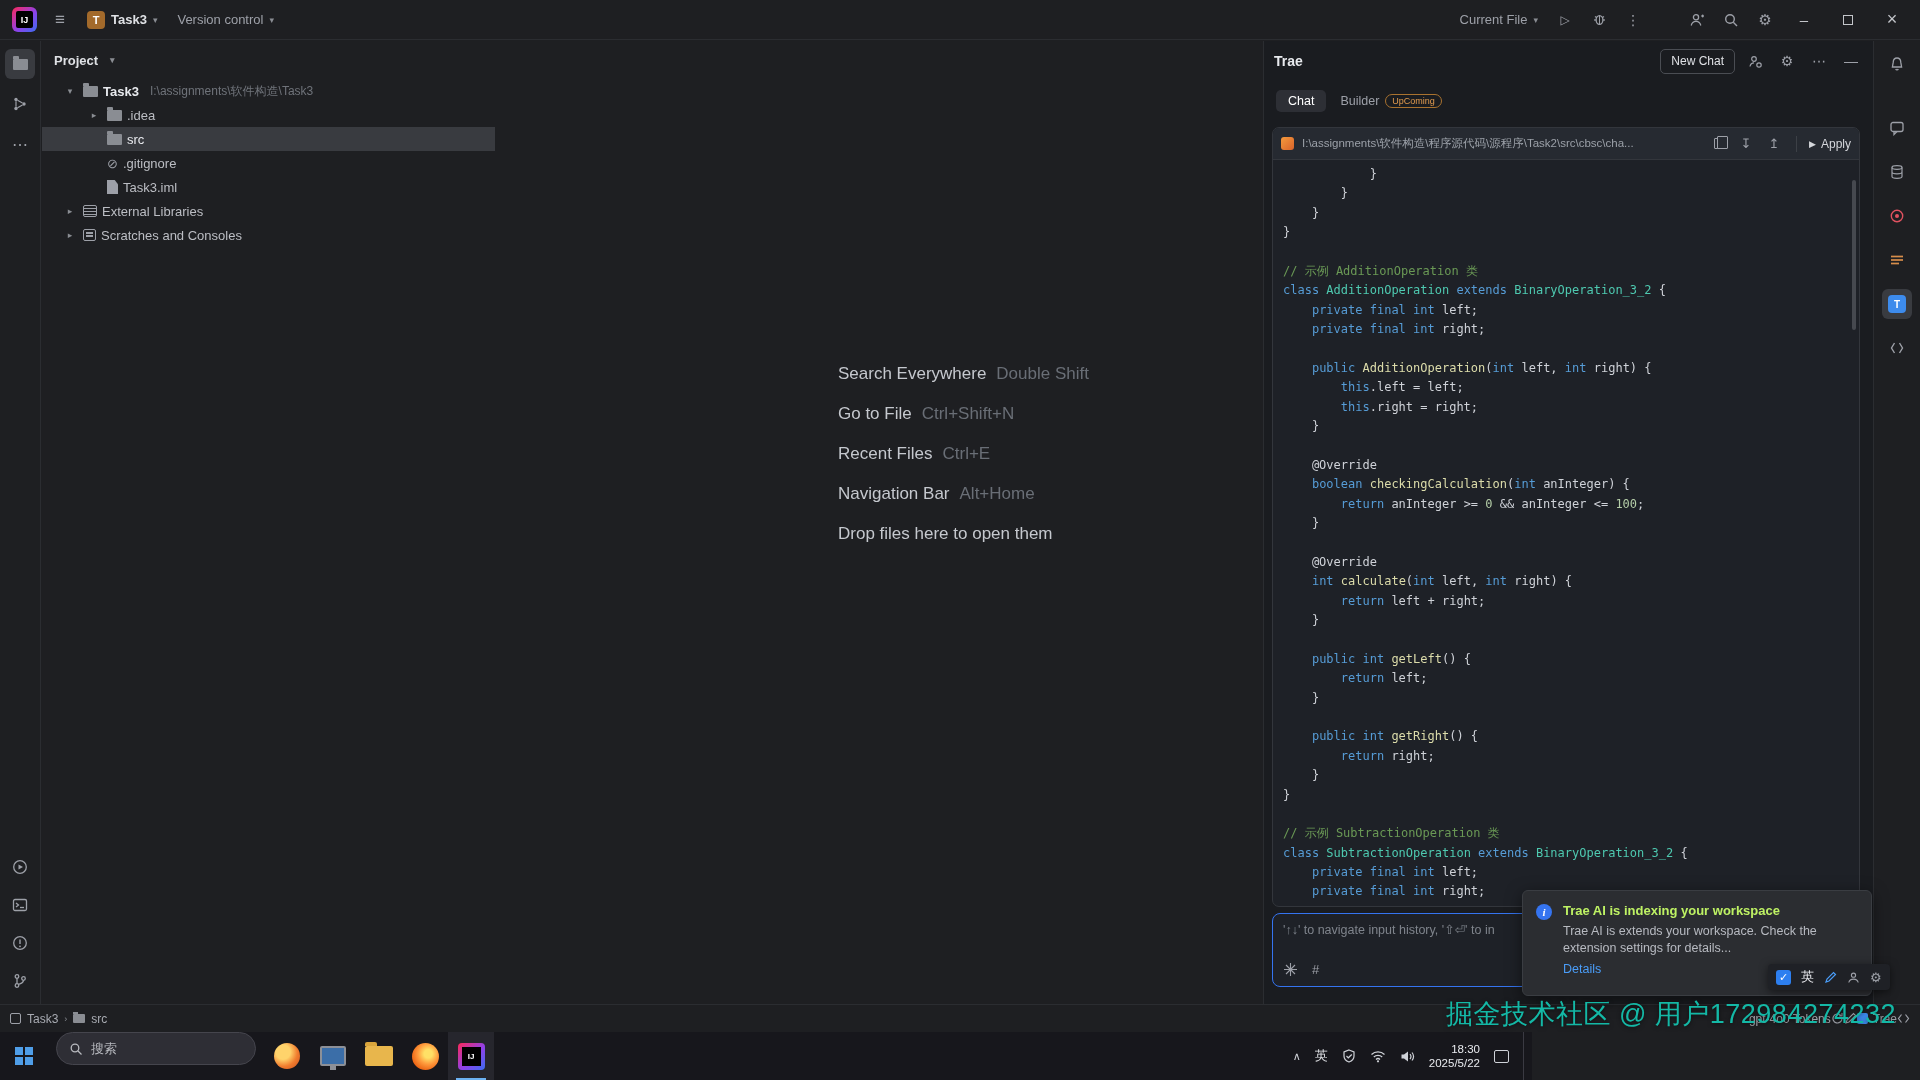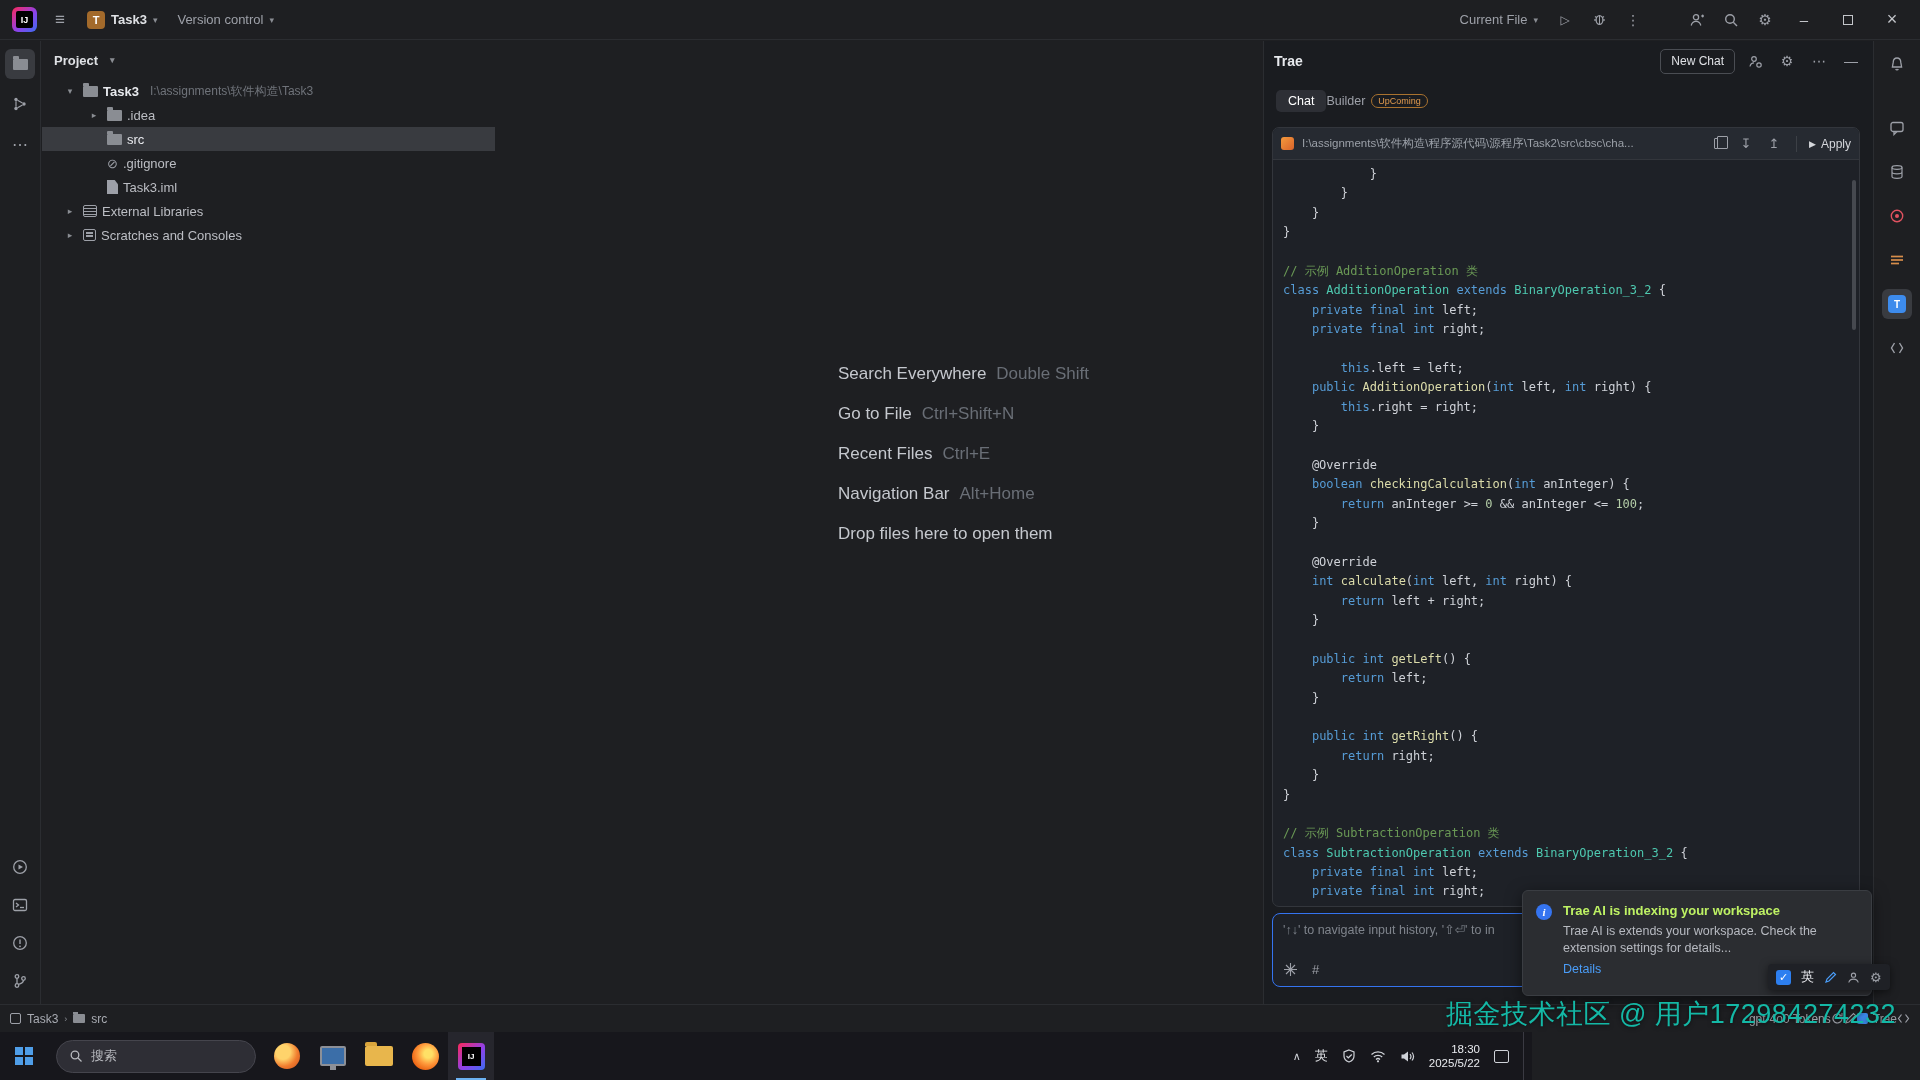--- a/index.html
+++ b/index.html
@@ -49,21 +49,21 @@
   .hints{position:absolute;left:342px;top:322px}
   .hint-row{display:flex;gap:10px;font-size:17px;margin-bottom:18px;line-height:22px}
   .hint-label{color:#c5c8ce}
   .hint-sc{color:#696e76}
 
   
   .trae{position:absolute;left:1263px;top:41px;width:610px;height:963px;background:#1a1c20;border-left:1px solid #2b2d31}
   .trae-header{height:40px;display:flex;align-items:center;padding:0 10px;gap:8px}
   .trae-title{font-size:14px;font-weight:bold;color:#e8eaee}
   .btn-newchat{height:25px;padding:0 10px;border:1px solid #4a4d53;border-radius:5px;color:#dfe1e5;font-size:12px;display:flex;align-items:center;background:transparent}
-  .trae-tabs{height:40px;display:flex;align-items:center;padding:0 12px}
+  .trae-tabs{height:40px;display:flex;align-items:center;gap:14px;padding:0 12px}
   .tab-chat{background:#2d2f35;color:#fff;font-size:12.5px;padding:4px 12px;border-radius:5px}
   .tab-builder{color:#9da0a8;font-size:12.5px;display:flex;align-items:center;gap:6px}
   .badge-upcoming{font-size:9px;color:#e09a4e;border:1px solid #a9722f;border-radius:8px;padding:1px 6px}
   .code-card{position:absolute;left:8px;top:86px;width:588px;height:780px;background:#1e2127;border:1px solid #33363c;border-radius:7px;overflow:hidden}
   .cc-header{height:32px;background:#262a31;display:flex;align-items:center;gap:8px;padding:0 8px;border-bottom:1px solid #33363c}
   .java-icn{width:13px;height:13px;border-radius:3px;background:linear-gradient(135deg,#f59a3c,#d9632b);flex:none}
   .cc-path{font-size:11.5px;color:#9ba0a8;white-space:nowrap;overflow:hidden;max-width:400px}
   .cc-ibtn{width:20px;height:20px;display:flex;align-items:center;justify-content:center;color:#9da0a8;font-size:13px;flex:none}
   .icn-copy{position:relative;width:9px;height:11px;border:1px solid #9da0a8;border-radius:1px}
   .icn-copy::after{content:"";position:absolute;left:2px;top:-3px;width:9px;height:11px;border:1px solid #9da0a8;border-radius:1px;background:#262a31}
@@ -95,21 +95,21 @@
   
   .statusbar{position:absolute;left:0;top:1004px;width:1920px;height:28px;background:#1e1f22;border-top:1px solid #2b2d31;display:flex;align-items:center;padding:0 10px;font-size:12px;color:#a8abb2}
   .sb-left{display:flex;align-items:center;gap:6px}
   .sb-right{margin-left:auto;display:flex;align-items:flex-start;}
   .sb-icn{color:#9da0a8;display:flex;align-items:center}
   .icn-folder-sm{position:relative;width:12px;height:9px;background:#8a8d93;border-radius:1px}
   .icn-folder-sm::before{content:"";position:absolute;top:-2px;left:0;width:5px;height:2px;background:#8a8d93}
   .icn-proj{width:11px;height:11px;border:1px solid #9da0a8;border-radius:2px}
 
   
-  .taskbar{position:absolute;left:0;top:1032px;width:1532px;height:48px;background:#17171c;display:flex;align-items:center}
+  .taskbar{position:absolute;left:0;top:1032px;width:1532px;height:48px;background:#17171c;display:flex;align-items:flex-start}
   .tb-cell{width:48px;height:48px;display:flex;align-items:center;justify-content:center}
   .win-logo{display:grid;grid-template-columns:8px 8px;grid-template-rows:8px 8px;gap:2px}
   .win-logo i{background:#4f9ee8;display:block}
   .tb-search{width:200px;height:33px;border-radius:17px;background:#2e2e35;border:1px solid #45454d;display:flex;align-items:center;gap:8px;padding:0 12px;margin:0 8px}
   .tb-search span{color:#b8babf;font-size:13px}
   .appcell{width:46px;height:48px;display:flex;align-items:center;justify-content:center;position:relative}
   .appcell.active{background:#26262d}
   .appcell.active::after{content:"";position:absolute;left:8px;bottom:0;width:30px;height:2px;background:#6cb2f2}
   .icn-color-app{width:26px;height:26px;border-radius:50%;background:radial-gradient(circle at 35% 35%,#ffd36b 0 30%,#f07c2e 60%,#c84f1d 100%)}
   .icn-monitor{width:26px;height:20px;border:2px solid #8d9097;border-radius:2px;background:#3b6ea8;position:relative}
@@ -369,22 +369,22 @@
           <div class="code-line"><span class="tk-p">            }</span></div>
           <div class="code-line"><span class="tk-p">        }</span></div>
           <div class="code-line"><span class="tk-p">    }</span></div>
           <div class="code-line"><span class="tk-p">}</span></div>
           <div class="code-line">&nbsp;</div>
           <div class="code-line"><span class="tk-c">// 示例 AdditionOperation 类</span></div>
           <div class="code-line"><span class="tk-k">class</span><span class="tk-p"> </span><span class="tk-t">AdditionOperation</span><span class="tk-p"> </span><span class="tk-k">extends</span><span class="tk-p"> </span><span class="tk-t">BinaryOperation_3_2</span><span class="tk-p"> {</span></div>
           <div class="code-line"><span class="tk-p">    </span><span class="tk-k">private final int</span><span class="tk-p"> left;</span></div>
           <div class="code-line"><span class="tk-p">    </span><span class="tk-k">private final int</span><span class="tk-p"> right;</span></div>
           <div class="code-line">&nbsp;</div>
+          <div class="code-line"><span class="tk-p">    </span><span class="tk-k">public</span><span class="tk-p"> </span><span class="tk-m">AdditionOperation</span><span class="tk-p">(</span><span class="tk-k">int</span><span class="tk-p"> left, </span><span class="tk-k">int</span><span class="tk-p"> right) {</span></div>
           <div class="code-line"><span class="tk-p">        </span><span class="tk-k">this</span><span class="tk-p">.left = left;</span></div>
-          <div class="code-line"><span class="tk-p">    </span><span class="tk-k">public</span><span class="tk-p"> </span><span class="tk-m">AdditionOperation</span><span class="tk-p">(</span><span class="tk-k">int</span><span class="tk-p"> left, </span><span class="tk-k">int</span><span class="tk-p"> right) {</span></div>
           <div class="code-line"><span class="tk-p">        </span><span class="tk-k">this</span><span class="tk-p">.right = right;</span></div>
           <div class="code-line"><span class="tk-p">    }</span></div>
           <div class="code-line">&nbsp;</div>
           <div class="code-line"><span class="tk-p">    @Override</span></div>
           <div class="code-line"><span class="tk-p">    </span><span class="tk-k">boolean</span><span class="tk-p"> </span><span class="tk-m">checkingCalculation</span><span class="tk-p">(</span><span class="tk-k">int</span><span class="tk-p"> anInteger) {</span></div>
           <div class="code-line"><span class="tk-p">        </span><span class="tk-k">return</span><span class="tk-p"> anInteger &gt;= </span><span class="tk-n">0</span><span class="tk-p"> &amp;&amp; anInteger &lt;= </span><span class="tk-n">100</span><span class="tk-p">;</span></div>
           <div class="code-line"><span class="tk-p">    }</span></div>
           <div class="code-line">&nbsp;</div>
           <div class="code-line"><span class="tk-p">    @Override</span></div>
           <div class="code-line"><span class="tk-p">    </span><span class="tk-k">int</span><span class="tk-p"> </span><span class="tk-m">calculate</span><span class="tk-p">(</span><span class="tk-k">int</span><span class="tk-p"> left, </span><span class="tk-k">int</span><span class="tk-p"> right) {</span></div>

